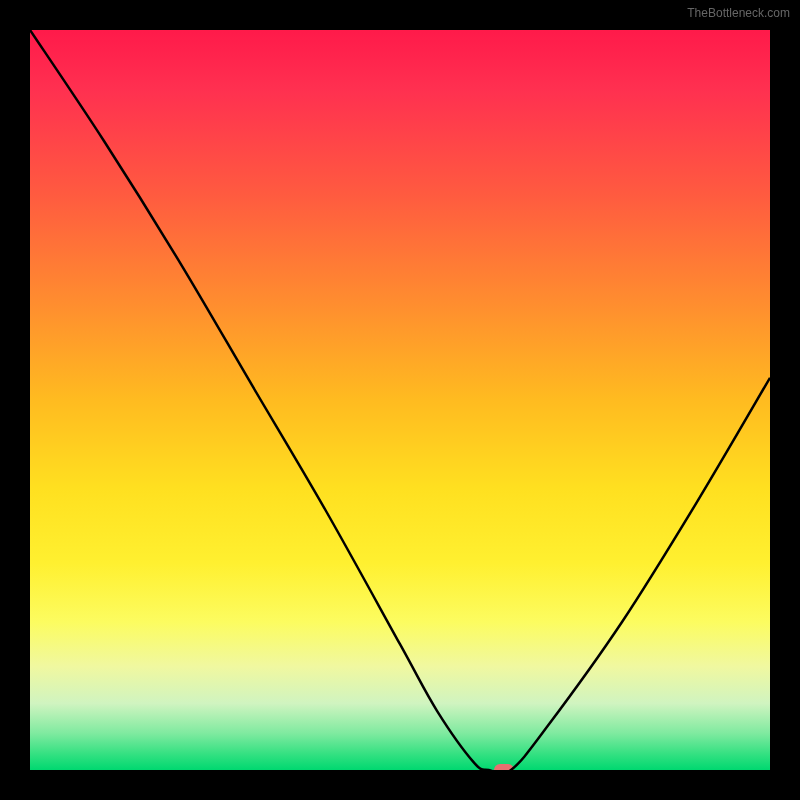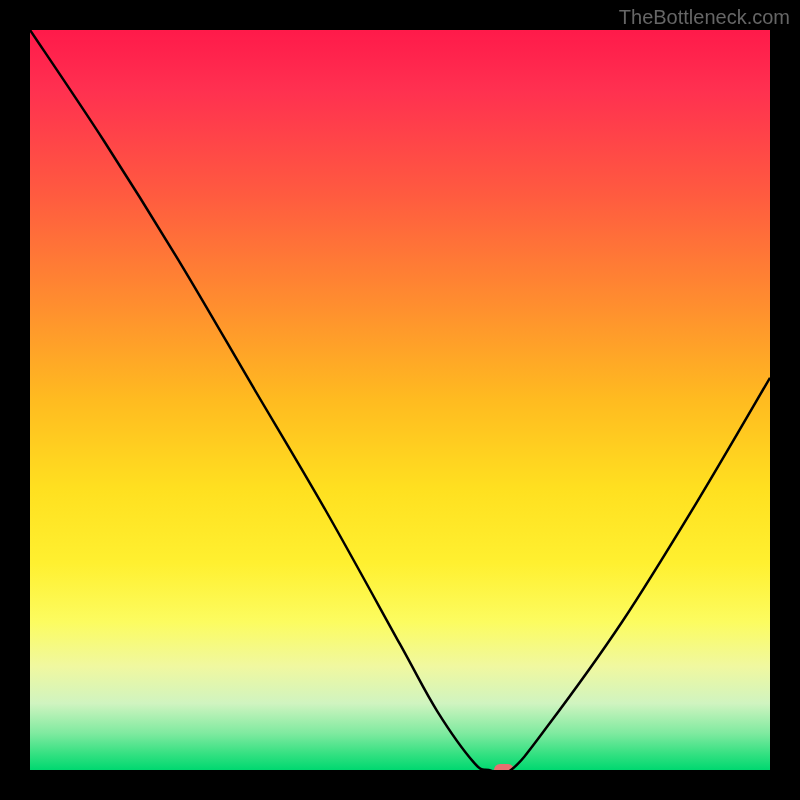--- a/index.html
+++ b/index.html
@@ -8,21 +8,21 @@
     height: 800px;
     background: #000;
     position: relative;
     font-family: Arial, sans-serif;
   }
   .watermark {
     position: absolute;
     top: 6px;
     right: 10px;
     color: #666;
-    font-size: 20px;
+    font-size: 12px;
     font-weight: 500;
     z-index: 10;
   }
   .chart-area {
     position: absolute;
     left: 30px;
     top: 30px;
     width: 740px;
     height: 740px;
     overflow: hidden;

